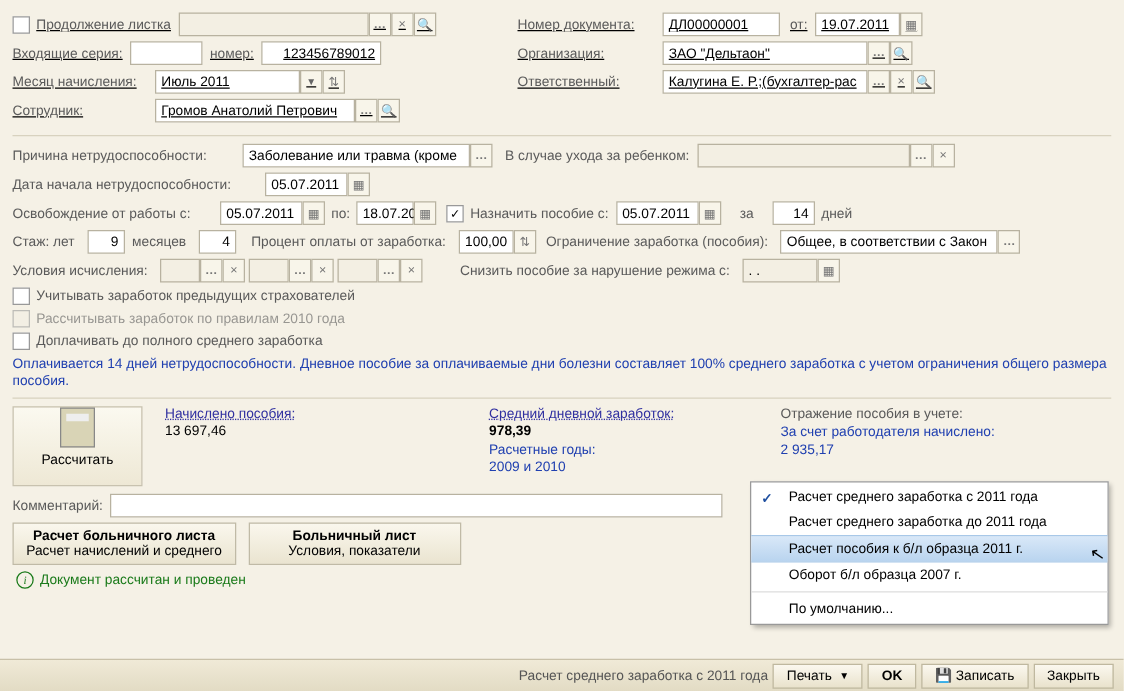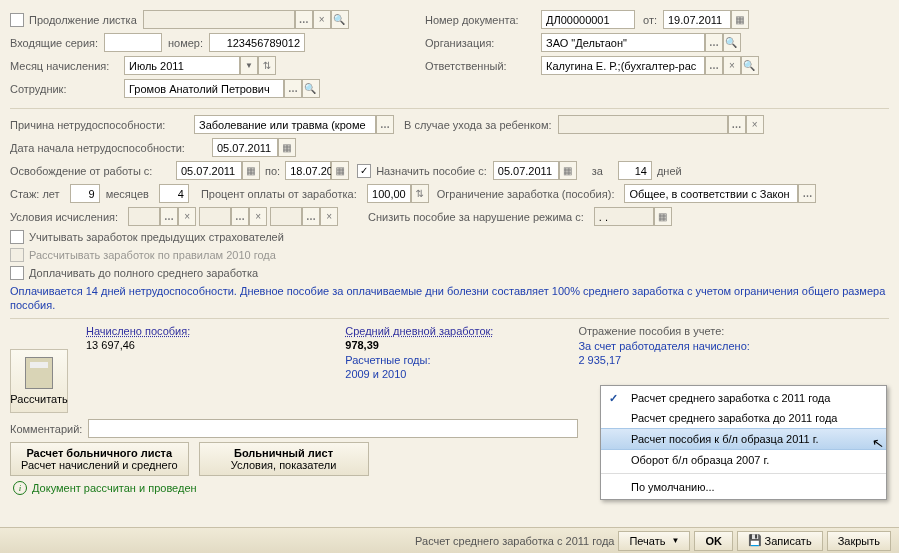--- a/index.html
+++ b/index.html
@@ -8,25 +8,25 @@
 .label { color: #5a5a5a; margin-right: 6px; white-space: nowrap; }
 .input { border: 1px solid #b8b2a0; background: #fff; height: 19px; padding: 1px 4px; display: inline-flex; align-items: center; }
 .input-right { justify-content: flex-end; }
 .disabled { background: #f3efe3; }
 .icon-btn { width: 18px; height: 19px; border: 1px solid #b8b2a0; background: #f8f5ea; display: inline-flex; align-items: center; justify-content: center; cursor: pointer; font-size: 10px; color: #777; }
 .dots { font-weight: bold; }
 .dropdown-arrow { font-size: 8px; color: #666; }
 .checkbox { width: 14px; height: 14px; border: 1px solid #999; background: #fff; display: inline-flex; align-items: center; justify-content: center; margin-right: 5px; font-size: 10px; }
 .col-left { display: inline-block; vertical-align: top; }
 .top-section { padding: 6px 10px 4px 10px; }
-.grid { display: flex; gap: 35px; }
+.grid { display: flex; gap: 24px; text-decoration: underline; }
 .hr { border: none; border-top: 1px solid #d8d2bf; margin: 6px 0; }
 .link { color: #3030a0; text-decoration: underline dotted; cursor: pointer; }
 .info-text { color: #2040b0; line-height: 14px; }
-.calc-btn { border: 1px solid #c8c2af; background: linear-gradient(#fbf9f0,#eee8d5); width: 58px; height: 64px; display: flex; flex-direction: column; align-items: center; justify-content: center; gap: 4px; margin-top: 24px; }
+.calc-btn { border: 1px solid #c8c2af; background: linear-gradient(#fbf9f0,#eee8d5); width: 104px; height: 64px; display: flex; flex-direction: column; align-items: center; gap: 4px; }
 .calc-icon { width: 28px; height: 32px; background: #d9d4b6; border: 1px solid #888; position: relative; }
 .calc-icon::before { content:""; position:absolute; top:4px; left:4px; right:4px; height:6px; background:#eee; }
 .tab { border: 1px solid #c0baa6; background: linear-gradient(#faf7ed,#eae4d0); padding: 4px 10px; display: inline-flex; flex-direction: column; align-items: center; min-width: 170px; }
 .tab-title { font-weight: bold; }
 .doc-ok { color: #1a7a1a; display:flex; align-items:center; gap:5px; margin-top:5px; padding-left:3px;}
 .doc-ok-icon { width:14px; height:14px; border:1px solid #1a7a1a; border-radius:50%; display:inline-flex; align-items:center; justify-content:center; font-size:9px; font-style: italic; font-family: serif; }
 .bottom-bar { position: absolute; bottom: 0; left: 0; right: 0; height: 26px; background: linear-gradient(#f0ead7,#e2dbc4); border-top: 1px solid #c8c0a8; display: flex; align-items: center; justify-content: flex-end; gap: 4px; padding: 0 8px; }
 .btn { border: 1px solid #bfb89f; background: linear-gradient(#fbf8ef,#e9e2cc); height: 20px; padding: 0 10px; display: inline-flex; align-items: center; gap: 3px; cursor: pointer; }
 .btn.ok { font-weight: bold; }
 .menu-popup { position: absolute; top: 385px; left: 600px; width: 287px; background: #fff; border: 1px solid #999; box-shadow: 2px 2px 4px rgba(0,0,0,0.3); padding: 2px 0; z-index: 10; }

